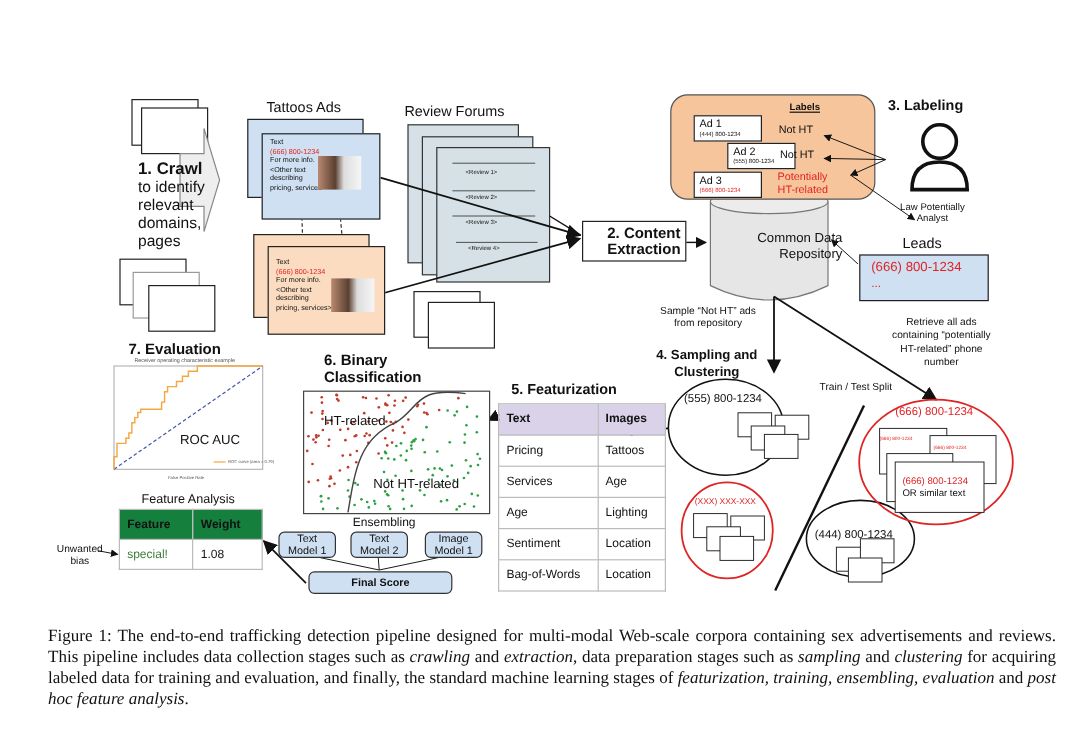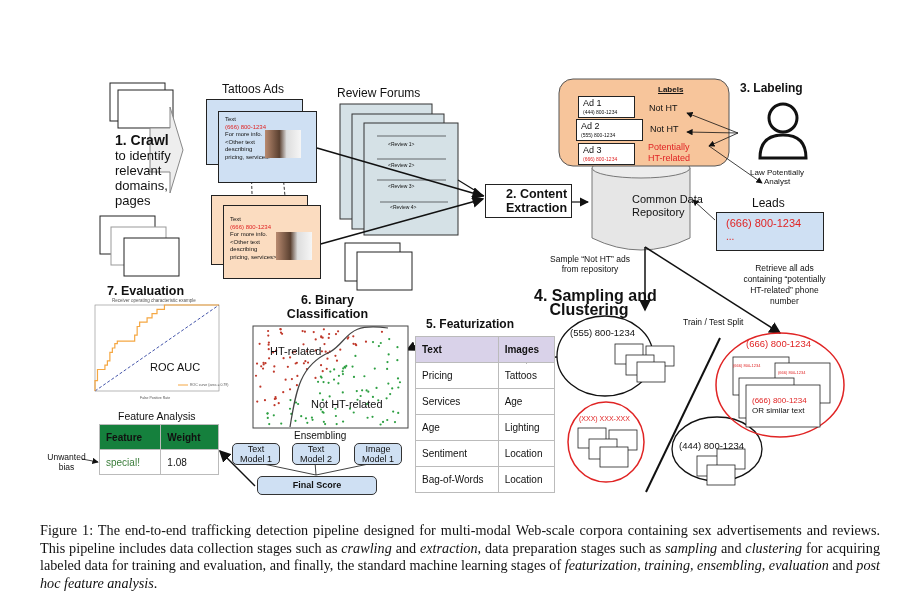--- a/index.html
+++ b/index.html
@@ -352,63 +352,63 @@
     <div>2. Content</div>
     <div>Extraction</div>
   </div>
 </div>
 
 <div class="lbl bold" style="left:658px;top:85px;font-size:8px;text-decoration:underline;">Labels</div>
 <div class="card" style="left:578px;top:96px;width:55px;height:20px;">
   <div style="position:absolute;left:4px;top:1px;font-size:9px;">Ad 1</div>
   <div style="position:absolute;left:4px;top:12px;font-size:5px;">(444) 800-1234</div>
 </div>
-<div class="card" style="left:576px;top:119px;width:55px;height:20px;padding-left:10px;">
+<div class="card" style="left:606px;top:119px;width:55px;height:20px;">
   <div style="position:absolute;left:4px;top:1px;font-size:9px;">Ad 2</div>
   <div style="position:absolute;left:4px;top:12px;font-size:5px;">(555) 800-1234</div>
 </div>
 <div class="card" style="left:578px;top:143px;width:55px;height:20px;">
   <div style="position:absolute;left:4px;top:1px;font-size:9px;">Ad 3</div>
   <div class="red" style="position:absolute;left:4px;top:12px;font-size:5px;">(666) 800-1234</div>
 </div>
 <div class="lbl" style="left:649px;top:103px;font-size:9px;">Not HT</div>
 <div class="lbl" style="left:650px;top:124px;font-size:9px;">Not HT</div>
 <div class="lbl red" style="left:648px;top:142px;font-size:9px;line-height:11px;">
   <div>Potentially</div>
   <div>HT-related</div>
 </div>
 
 <div class="lbl bold" style="left:740px;top:81px;font-size:12px;">3. Labeling</div>
 <div class="lbl" style="left:737px;top:168px;font-size:8px;line-height:9px;text-align:center;width:80px;">
   <div>Law Potentially</div>
   <div>Analyst</div>
 </div>
 
-<div class="lbl" style="left:632px;top:193px;font-size:11px;line-height:13px;text-align:left;width:90px;">
+<div class="lbl" style="left:612px;top:193px;font-size:11px;line-height:13px;text-align:right;width:90px;">
   <div>Common Data</div>
   <div>Repository</div>
 </div>
 
 <div class="lbl" style="left:752px;top:196px;font-size:12px;">Leads</div>
 <div class="card blue" style="left:716px;top:212px;width:106px;height:37px;">
   <div class="red" style="position:absolute;left:9px;top:4px;font-size:11px;">(666) 800-1234</div>
   <div class="red" style="position:absolute;left:9px;top:18px;font-size:10px;">...</div>
 </div>
 
 <div class="lbl" style="left:540px;top:254px;font-size:8.5px;line-height:10px;text-align:center;width:100px;">
   <div>Sample “Not HT” ads</div>
   <div>from repository</div>
 </div>
 <div class="lbl" style="left:732px;top:263px;font-size:8.5px;line-height:11px;text-align:center;width:105px;">
   <div>Retrieve all ads</div>
   <div>containing “potentially</div>
   <div>HT-related” phone</div>
   <div>number</div>
 </div>
-<div class="lbl bold" style="left:534px;top:289px;font-size:16px;line-height:14px;text-align:center;width:110px;">
+<div class="lbl bold" style="left:534px;top:289px;font-size:11px;line-height:14px;text-align:center;width:110px;">
   <div>4. Sampling and</div>
   <div>Clustering</div>
 </div>
 <div class="lbl" style="left:683px;top:317px;font-size:8.5px;">Train / Test Split</div>
 <div class="lbl" style="left:570px;top:327px;font-size:9.5px;">(555) 800-1234</div>
 <div class="lbl red" style="left:579px;top:415px;font-size:7px;">(XXX) XXX-XXX</div>
 <div class="lbl" style="left:679px;top:440px;font-size:9.5px;">(444) 800-1234</div>
 <div class="lbl red" style="left:746px;top:338px;font-size:9.5px;">(666) 800-1234</div>
 <div class="lbl red" style="left:733px;top:363px;font-size:4px;">(666) 800-1234</div>
 <div class="lbl red" style="left:778px;top:370px;font-size:4px;">(666) 800-1234</div>
@@ -438,21 +438,21 @@
         <td>Sentiment</td>
         <td>Location</td>
       </tr>
   <tr>
         <td>Bag-of-Words</td>
         <td>Location</td>
       </tr>
 </tbody>
   </table>
 
-<div class="lbl bold" style="left:270px;top:293px;font-size:12.5px;line-height:14px;text-align:center;width:115px;">
+<div class="lbl bold" style="left:270px;top:293px;font-size:12.5px;line-height:14px;text-align:left;width:115px;">
   <div>6. Binary</div>
   <div>Classification</div>
 </div>
 <div class="lbl" style="left:270px;top:345px;font-size:11px;">HT-related</div>
 <div class="lbl" style="left:311px;top:398px;font-size:11px;">Not HT-related</div>
 <div class="lbl" style="left:294px;top:430px;font-size:10px;">Ensembling</div>
 <div class="ens" style="left:232px;top:443px;width:46px;height:20px;">
   <div>Text</div>
   <div>Model 1</div>
 </div>

